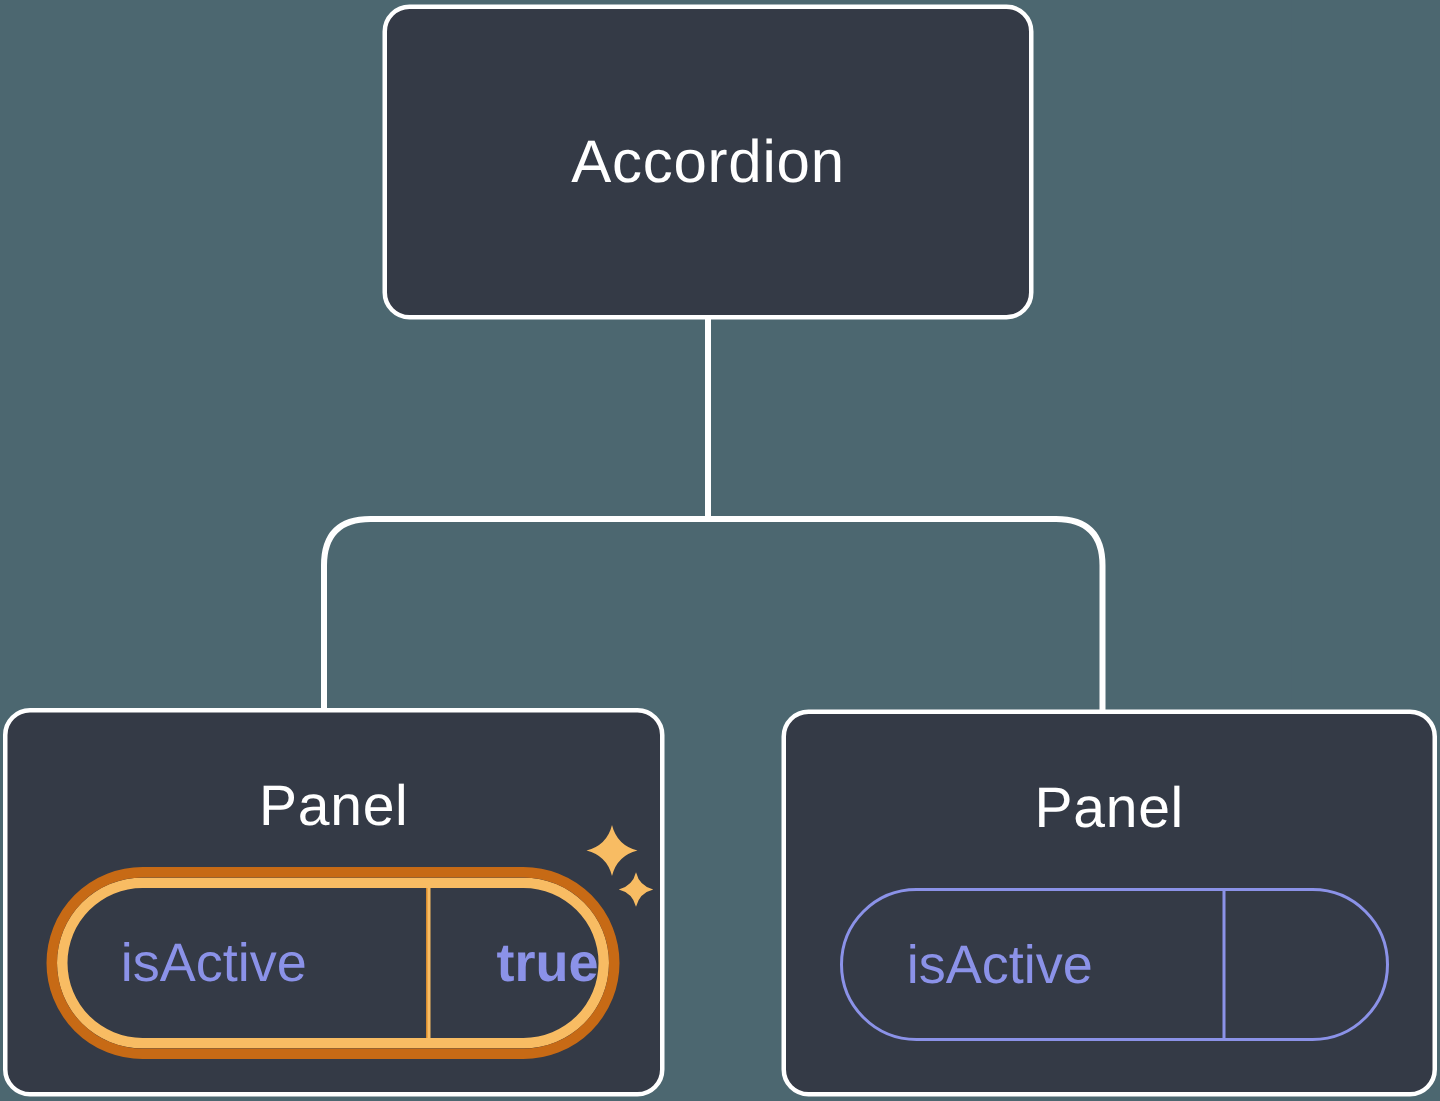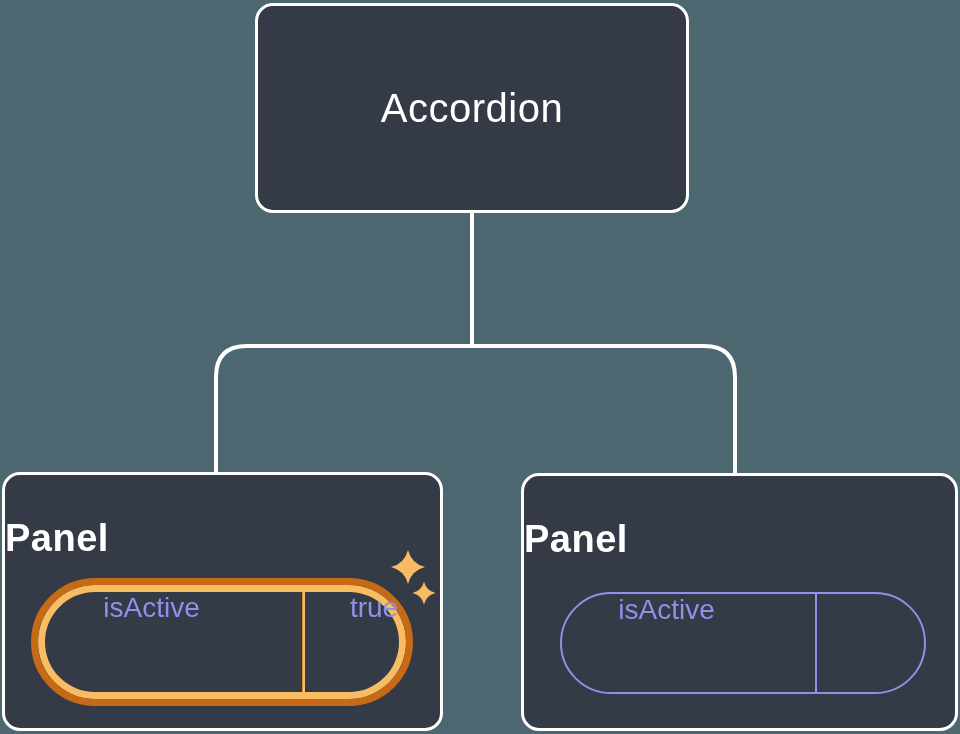--- a/index.html
+++ b/index.html
@@ -28,43 +28,43 @@
   .node-root{
     left:255px;top:3px;width:434px;height:210px;
     display:flex;align-items:center;justify-content:center;
   }
   .root-title{
     color:var(--title-text);font-size:40px;font-weight:500;letter-spacing:.5px;
   }
   .node-panel-left{left:2px;top:472px;width:441px;height:259px;}
   .node-panel-right{left:521px;top:473px;width:437px;height:258px;}
   .panel-title{
-    position:absolute;left:0;right:0;top:40px;
-    color:var(--title-text);font-size:38px;font-weight:700;line-height:46px;letter-spacing:.5px;
+    position:absolute;left:0;right:0;top:40px;text-align:center;
+    color:var(--title-text);font-size:38px;font-weight:400;line-height:46px;letter-spacing:.5px;
   }
 
   .pill{
-    position:absolute;display:flex;align-items:flex-start;border-radius:999px;
-    color:var(--purple);font-size:28px;gap:44px;
+    position:absolute;display:flex;align-items:center;border-radius:999px;
+    color:var(--purple);font-size:36px;gap:44px;
   }
   .pill-active{
     left:26px;top:103px;width:382px;height:128px;
     border:7px solid var(--orange-dark);
     box-shadow:inset 0 0 0 7px var(--orange-light);
     padding:7px;
   }
   .pill-plain{
     left:36px;top:116px;width:366px;height:102px;
     border:2px solid var(--purple);
   }
   .cell{display:flex;align-items:center;justify-content:center;}
   .pill-active .cell-name{width:213px;}
   .pill-plain .cell-name{width:209px;}
   .cell-value{flex:1;}
-  .cell-value.bold{font-weight:400;}
+  .cell-value.bold{font-weight:700;}
   .divider-orange{width:3px;height:100%;background:var(--orange-light);border-left:1px solid #D88C2F;}
   .divider-purple{width:2px;height:100%;background:var(--purple);}
 
   .sparkles{position:absolute;left:382px;top:71px;}
   .sparkles path{fill:var(--orange-light);}
 </style>
 </head>
 <body>
 
 <div class="canvas">

